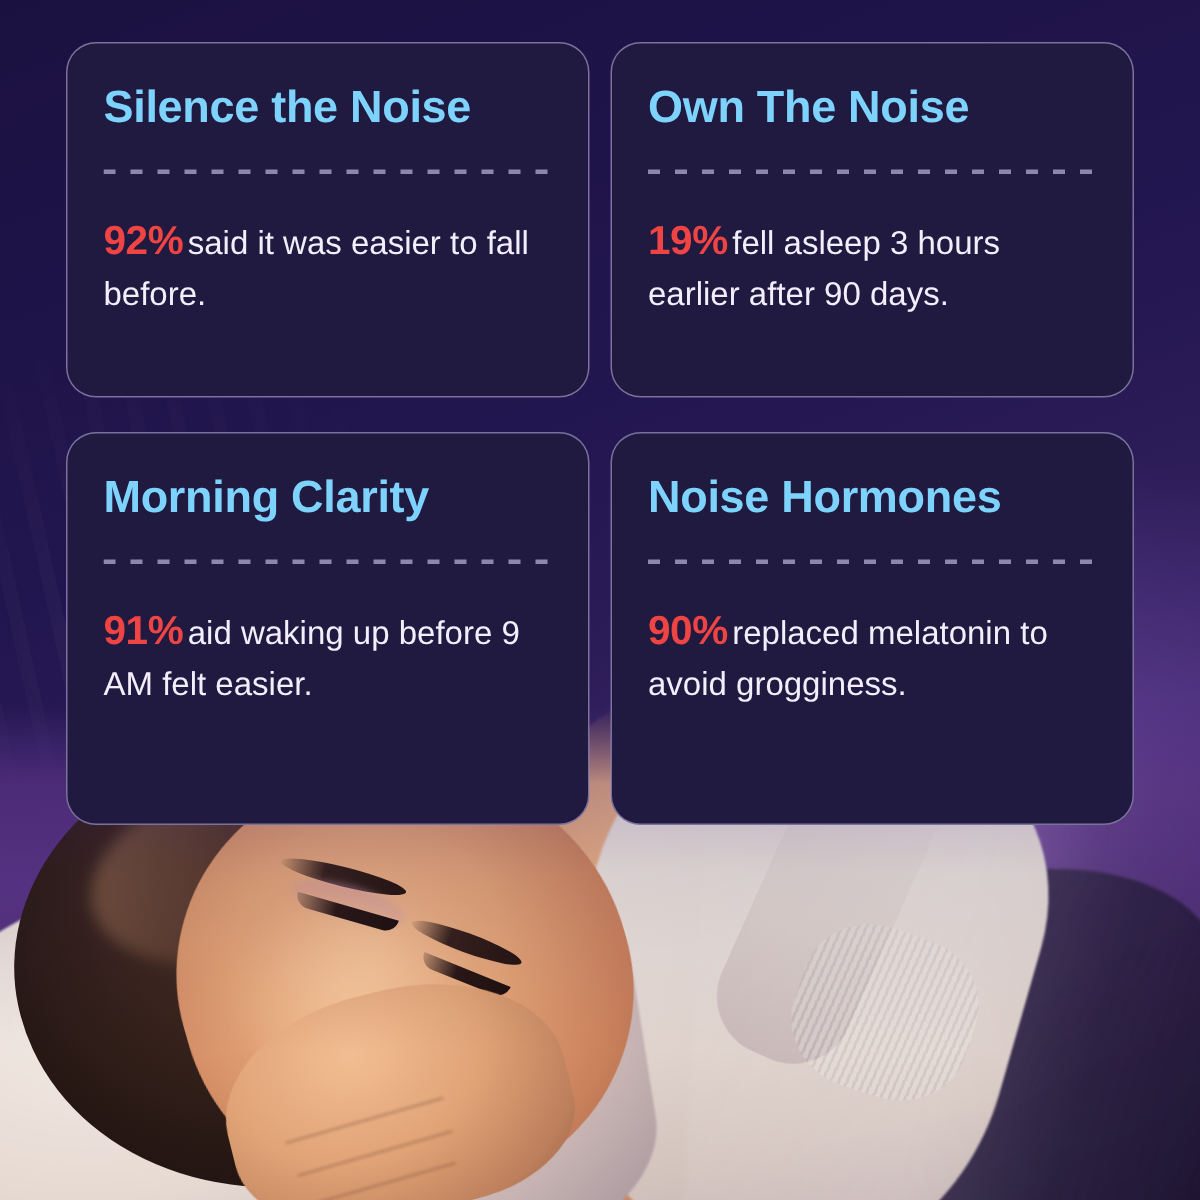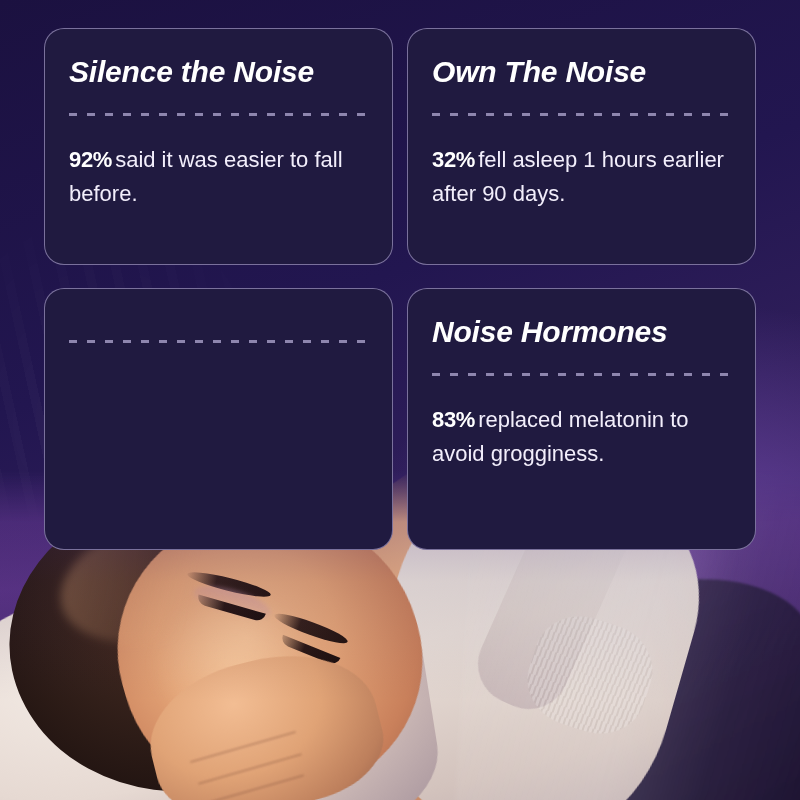--- a/index.html
+++ b/index.html
@@ -232,47 +232,46 @@
 
   .card {
     background: #201a40;
     border: 1px solid rgba(197,185,232,0.55);
     border-radius: 20px;
     padding: 26px 24px 0 24px;
     overflow: hidden;
   }
 
   .card-title {
-    color: #ffffff;
+    color: #7dd3fc;
     font-size: 30px;
     font-weight: bold;
     letter-spacing: -0.2px;
     line-height: 1.1;
     white-space: nowrap;
-    font-style: italic;
   }
 
   .divider {
     margin-top: 25px;
     height: 3px;
     background-image: linear-gradient(to right, #8e86ae 0 8px, rgba(0,0,0,0) 8px 18px);
     background-size: 18px 3px;
     background-repeat: repeat-x;
   }
 
   .card-body {
     margin-top: 27px;
     font-size: 22px;
     line-height: 34px;
     color: #f2eefb;
   }
 
   .pct {
-    color: #ffffff;
-    font-size: 22px;
+    color: #ef4444;
+    font-size: 27px;
     font-weight: bold;
     letter-spacing: -0.3px;
     margin-right: 3px;
   }
 </style>
 </head>
 <body>
 
 <div class="backdrop"></div>
 <div class="streaks"></div>
@@ -314,26 +313,28 @@
 
   <div class="card">
     <div class="card-title">Silence the Noise</div>
     <div class="divider"></div>
     <div class="card-body"><span class="pct">92%</span><span>said it was easier to fall before.</span></div>
   </div>
 
   <div class="card">
     <div class="card-title">Own The Noise</div>
     <div class="divider"></div>
-    <div class="card-body"><span class="pct">32%</span><span>fell asleep 1 hours earlier after 90 days.</span></div>
+    <div class="card-body"><span class="pct">19%</span><span>fell asleep 3 hours earlier after 90 days.</span></div>
   </div>
 
   <div class="card">
+    <div class="card-title">Morning Clarity</div>
     <div class="divider"></div>
+    <div class="card-body"><span class="pct">91%</span><span>aid waking up before 9 AM felt easier.</span></div>
   </div>
 
   <div class="card">
     <div class="card-title">Noise Hormones</div>
     <div class="divider"></div>
-    <div class="card-body"><span class="pct">83%</span><span>replaced melatonin to avoid grogginess.</span></div>
+    <div class="card-body"><span class="pct">90%</span><span>replaced melatonin to avoid grogginess.</span></div>
   </div>
 
 </div>
 
 </body></html>

